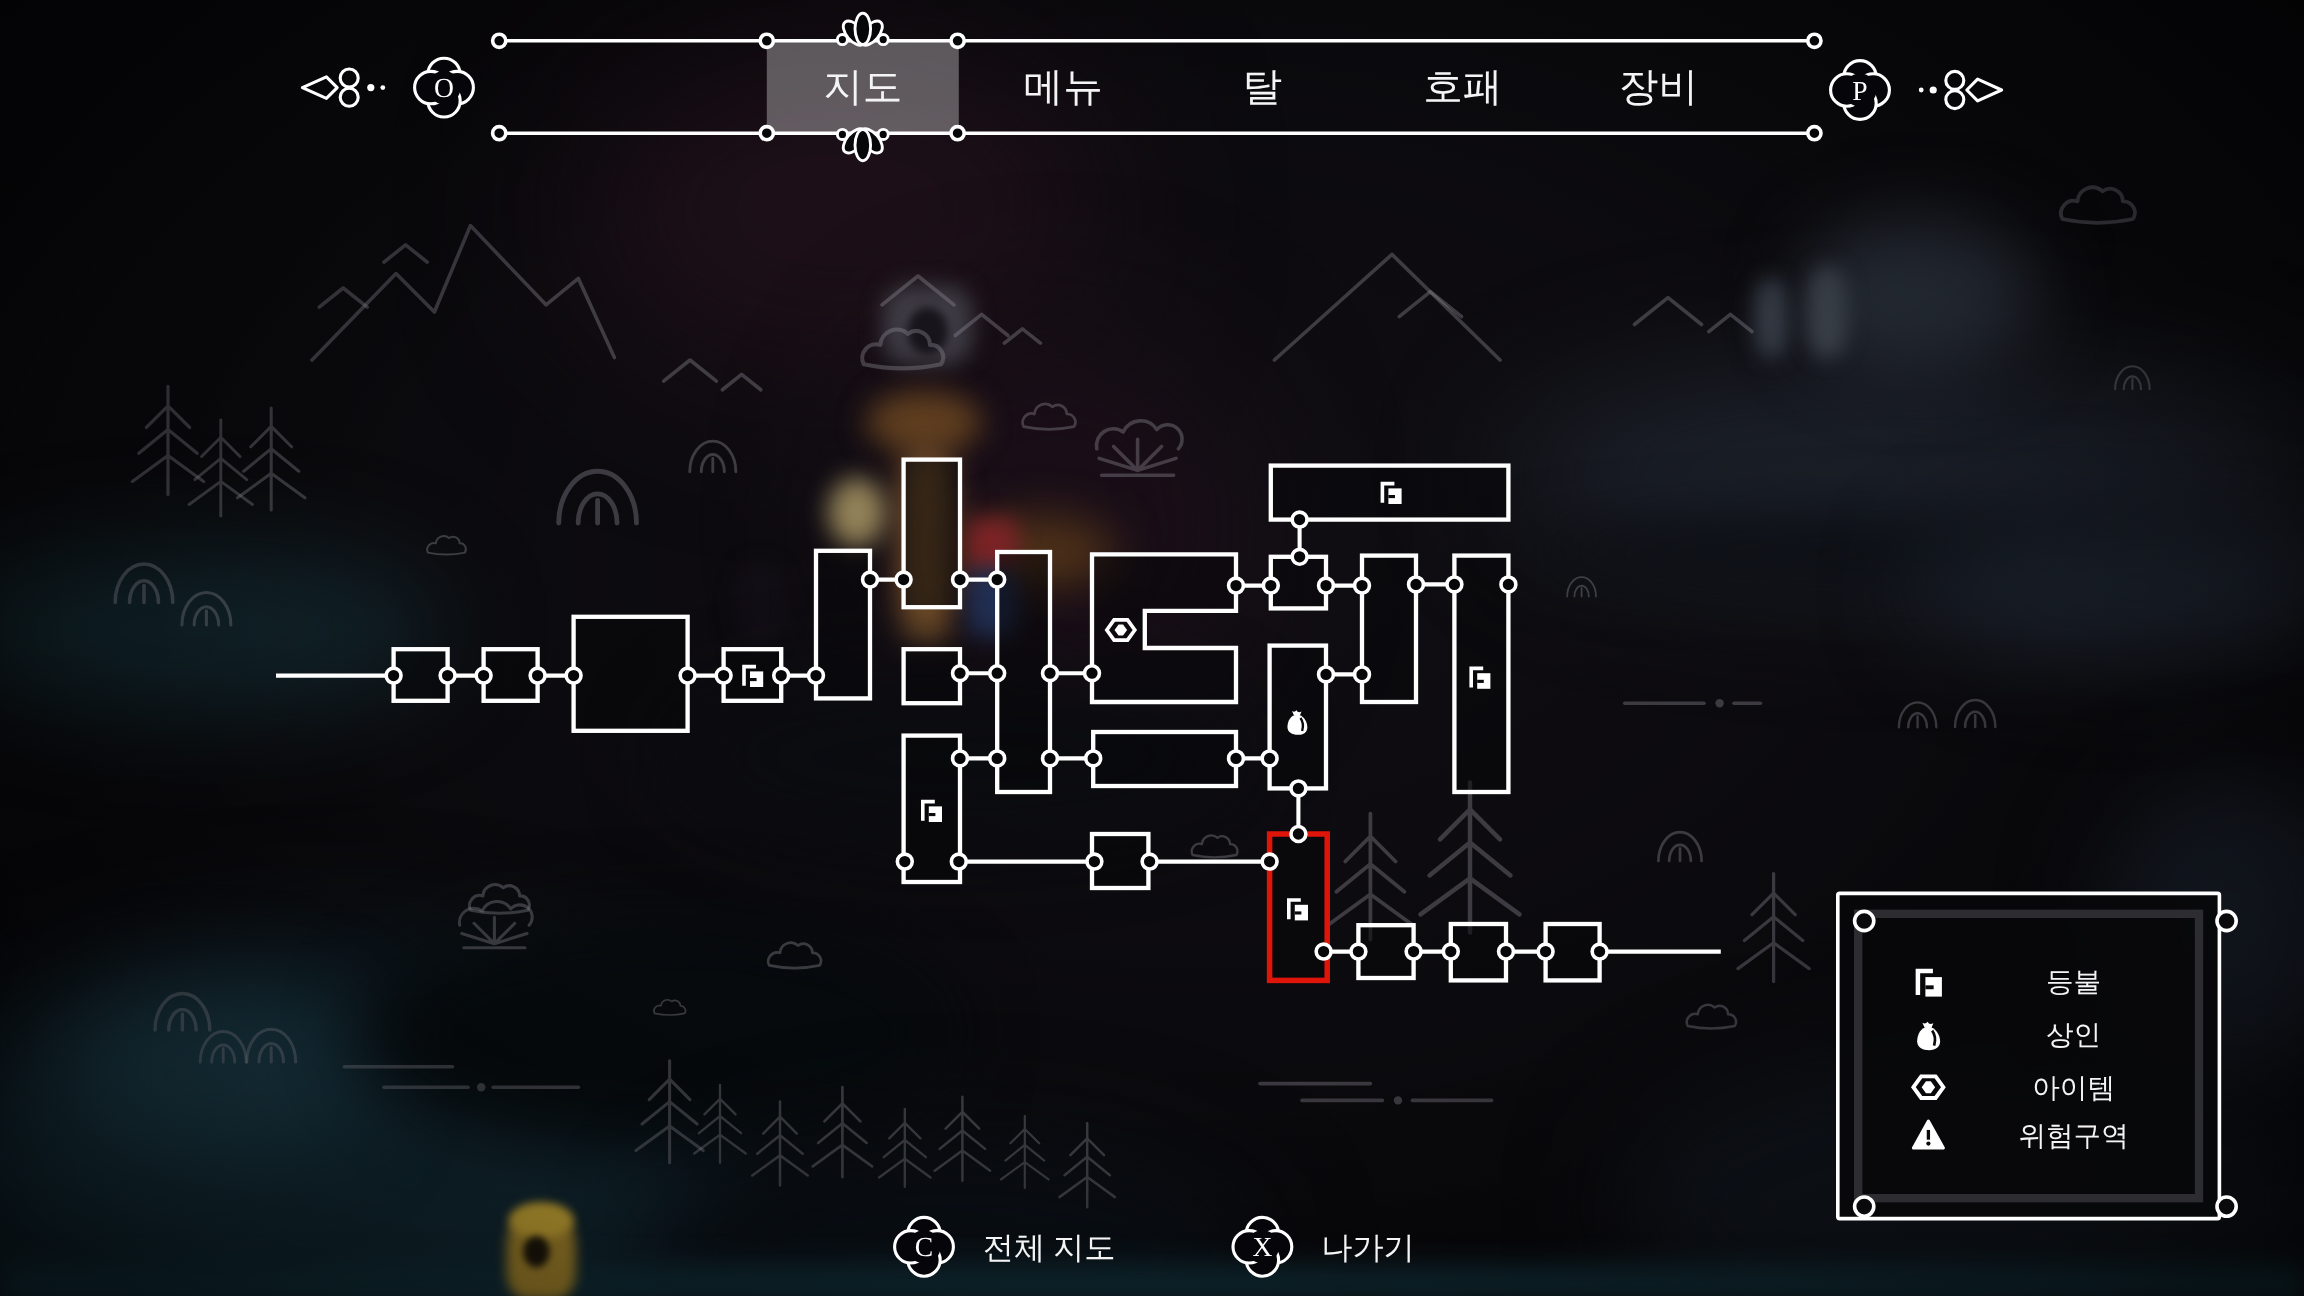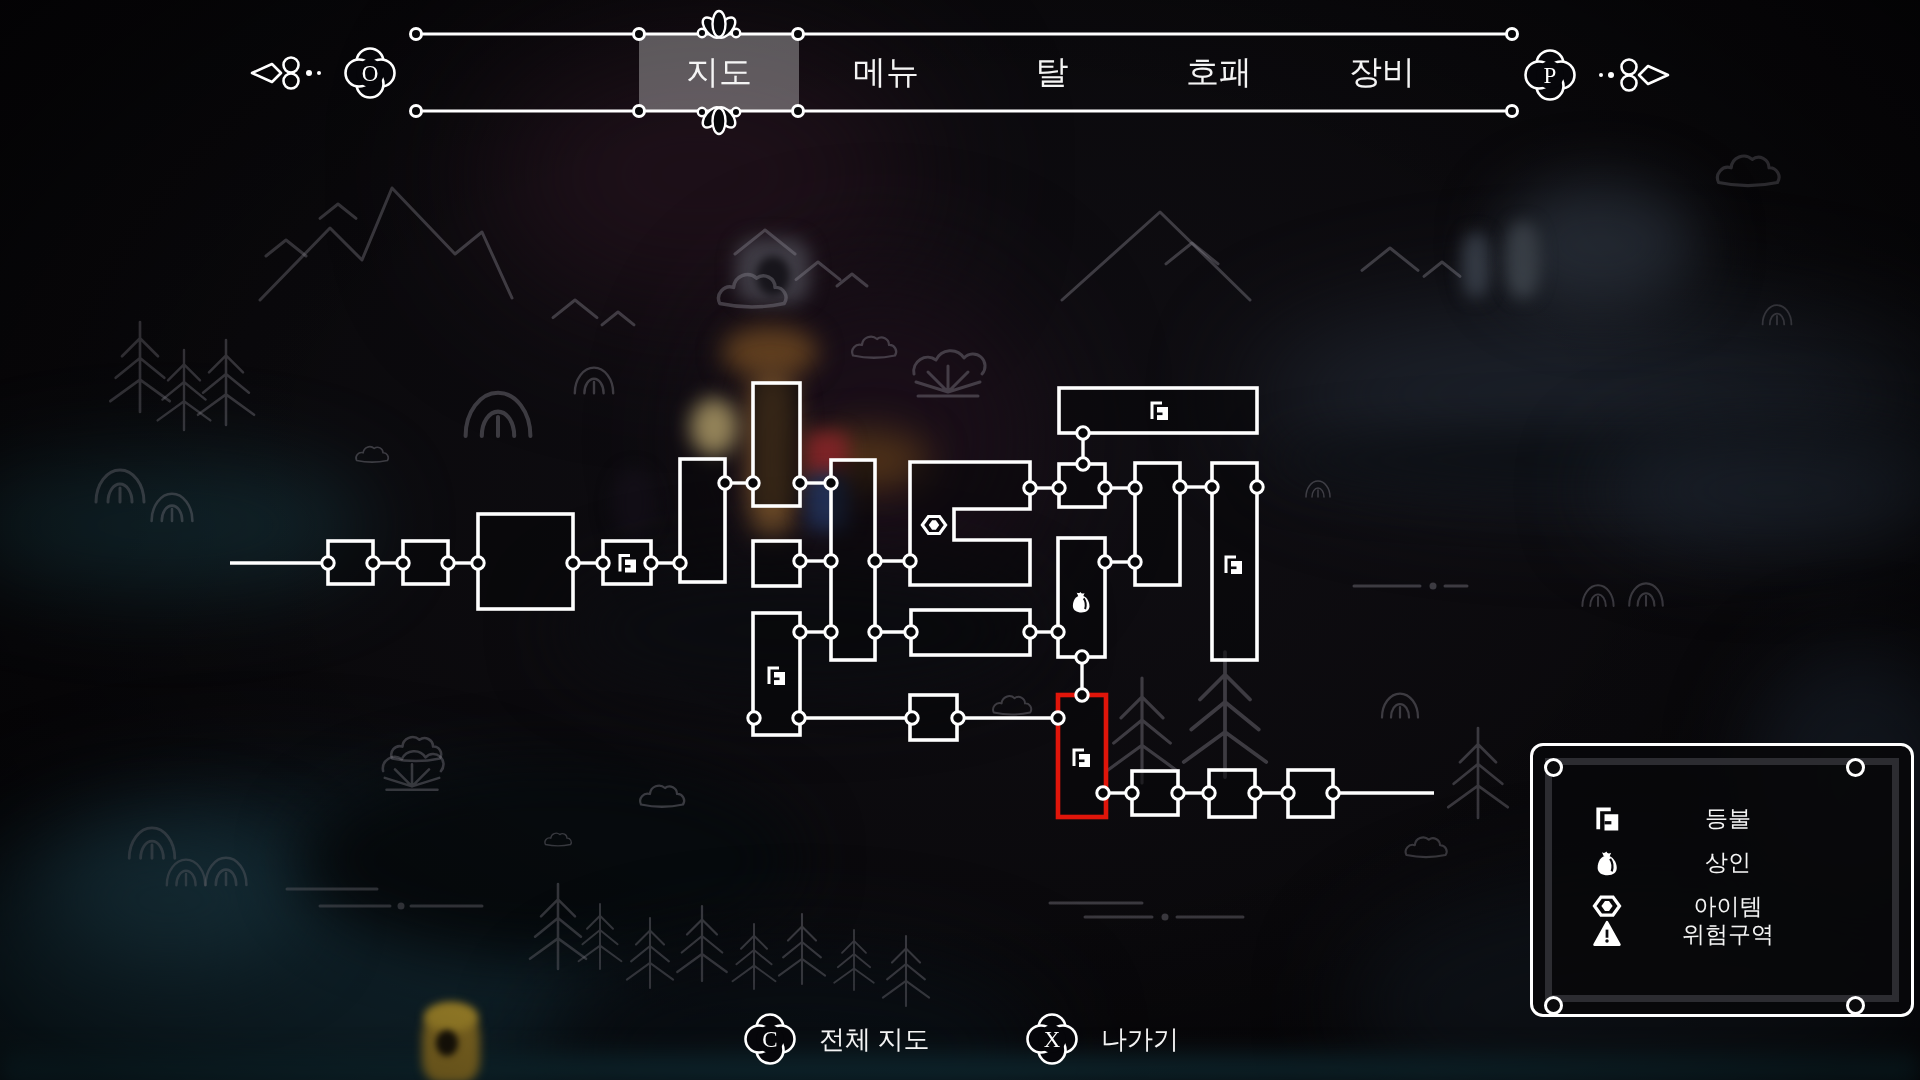--- a/index.html
+++ b/index.html
@@ -30,22 +30,22 @@
   .petalk{fill:#07070a;stroke:var(--white);stroke-width:2.4;}
   .ornament path{fill:none;stroke:var(--white);stroke-width:2.6;stroke-linejoin:round;}
   .ornament .loop{fill:none;stroke:var(--white);stroke-width:2.6;}
   .ornament .dot{fill:var(--white);stroke:none;}
   .btn-letter{fill:var(--white);font-family:"Liberation Serif","DejaVu Serif",serif;font-size:23px;text-anchor:middle;}
   #tabs{position:absolute;left:0;top:0;width:1920px;height:160px;z-index:5;}
   .tab{position:absolute;top:34px;height:77px;width:160px;display:flex;align-items:center;justify-content:center;cursor:pointer;}
   .tab.selected{background:var(--tabbg);}
   .tab-label{color:var(--text);font-size:33px;white-space:nowrap;}
   
-  #legend{position:absolute;left:1530px;top:743px;width:384px;height:274px;z-index:5;
-          background:rgba(8,8,10,0.9);border:3px solid var(--white);border-radius:13px;box-sizing:border-box;}
+  #legend{position:absolute;left:1530px;top:743px;width:321px;height:274px;z-index:5;
+          background:rgba(8,8,10,0.9);border:3px solid var(--white);border-radius:3px;box-sizing:border-box;}
   #legend-frame{position:absolute;left:12px;top:12px;right:12px;bottom:12px;border:7px solid #2c2c31;}
   .corner-ring{position:absolute;width:13px;height:13px;border-radius:50%;border:3px solid var(--white);background:#0a0a0c;z-index:2;}
   .legend-row{position:absolute;left:0;width:338px;height:44px;display:flex;align-items:center;}
   .legend-icon{position:absolute;left:59px;width:30px;height:30px;}
   .legend-label{position:absolute;left:120px;width:150px;text-align:center;color:var(--text);font-size:23px;white-space:nowrap;}
   
   .prompt{position:absolute;top:1010px;height:58px;display:flex;align-items:center;cursor:pointer;}
   .prompt svg{display:block;}
   .prompt-label{margin-left:20px;color:var(--text);font-size:26px;white-space:nowrap;}
   #symdefs{position:absolute;width:0;height:0;overflow:hidden;}
@@ -449,21 +449,21 @@
             <use href="#sym-merchant"></use>
           </svg>
           <span class="legend-label">상인</span>
         </div>
         <div class="legend-row" style="top:138px;padding-left:36px;">
           <svg class="legend-icon" viewBox="0 0 24 24">
             <use href="#sym-gem"></use>
           </svg>
           <span class="legend-label">아이템</span>
         </div>
-        <div class="legend-row" style="top:166px;">
+        <div class="legend-row" style="top:178px;">
           <svg class="legend-icon" viewBox="0 0 24 24">
             <use href="#sym-danger"></use>
           </svg>
           <span class="legend-label">위험구역</span>
         </div>
       </div>
   </div>
 
   <div id="prompts">
       <div class="prompt" style="left:741px;">

